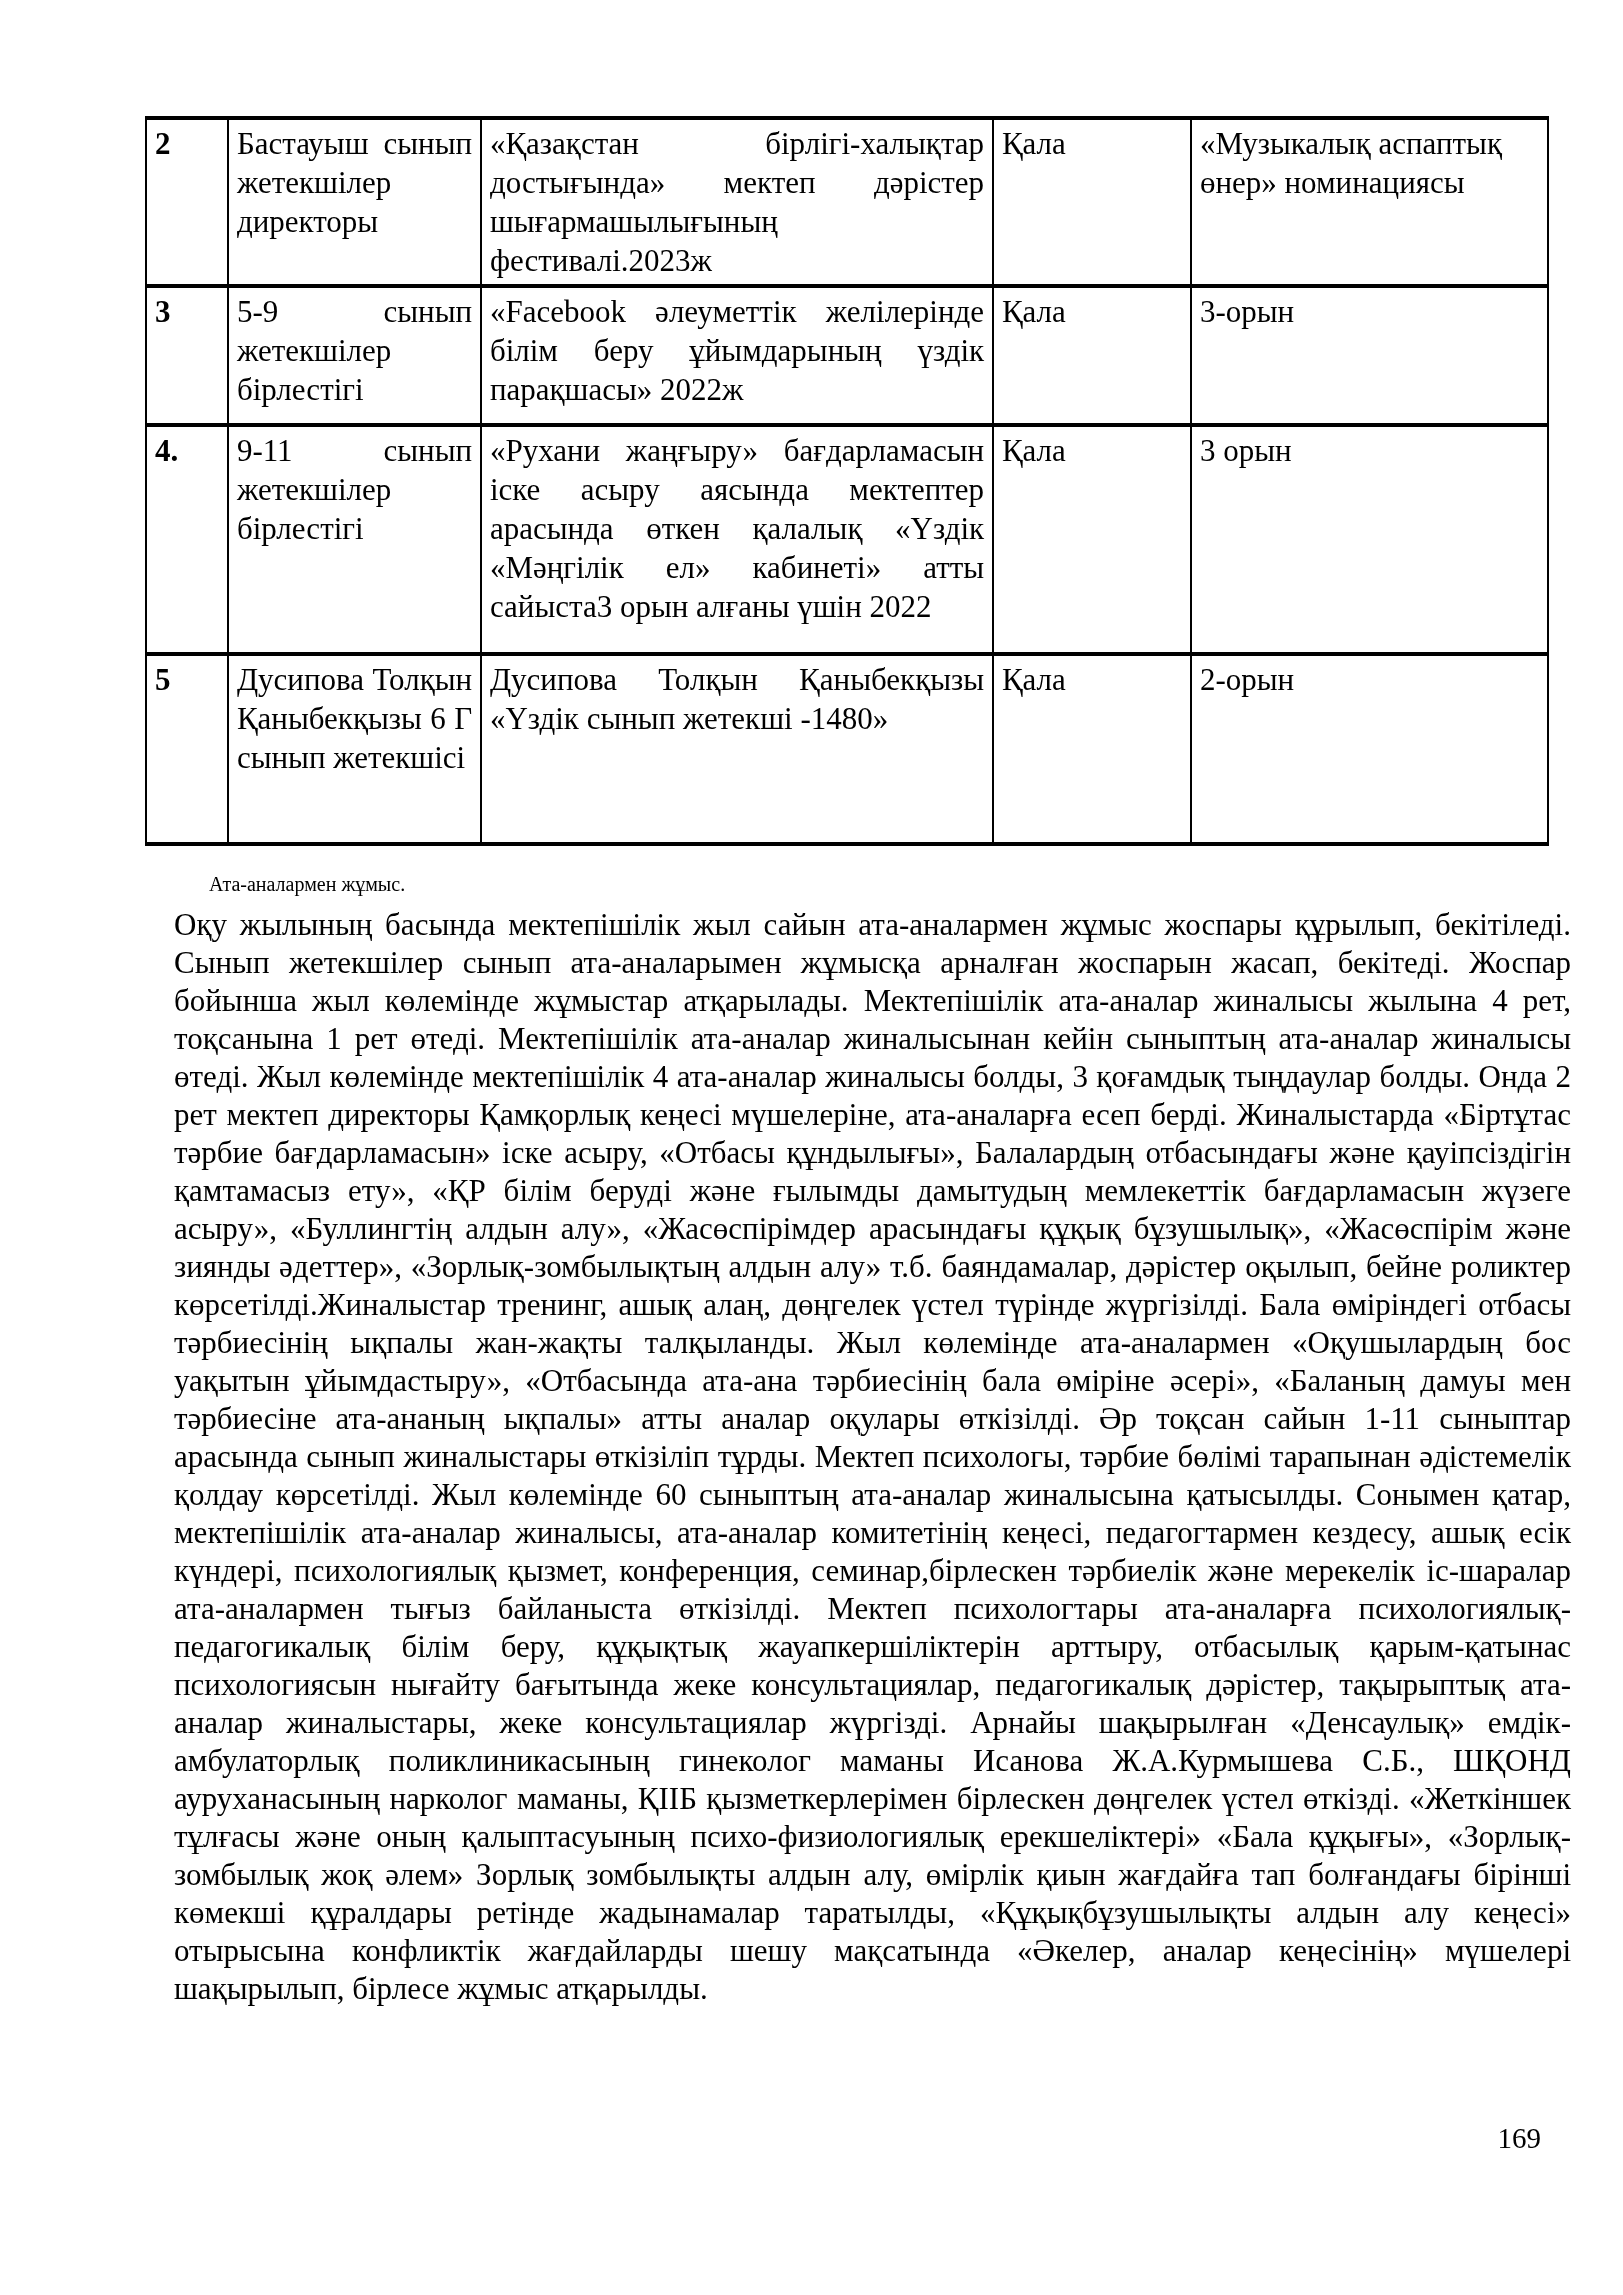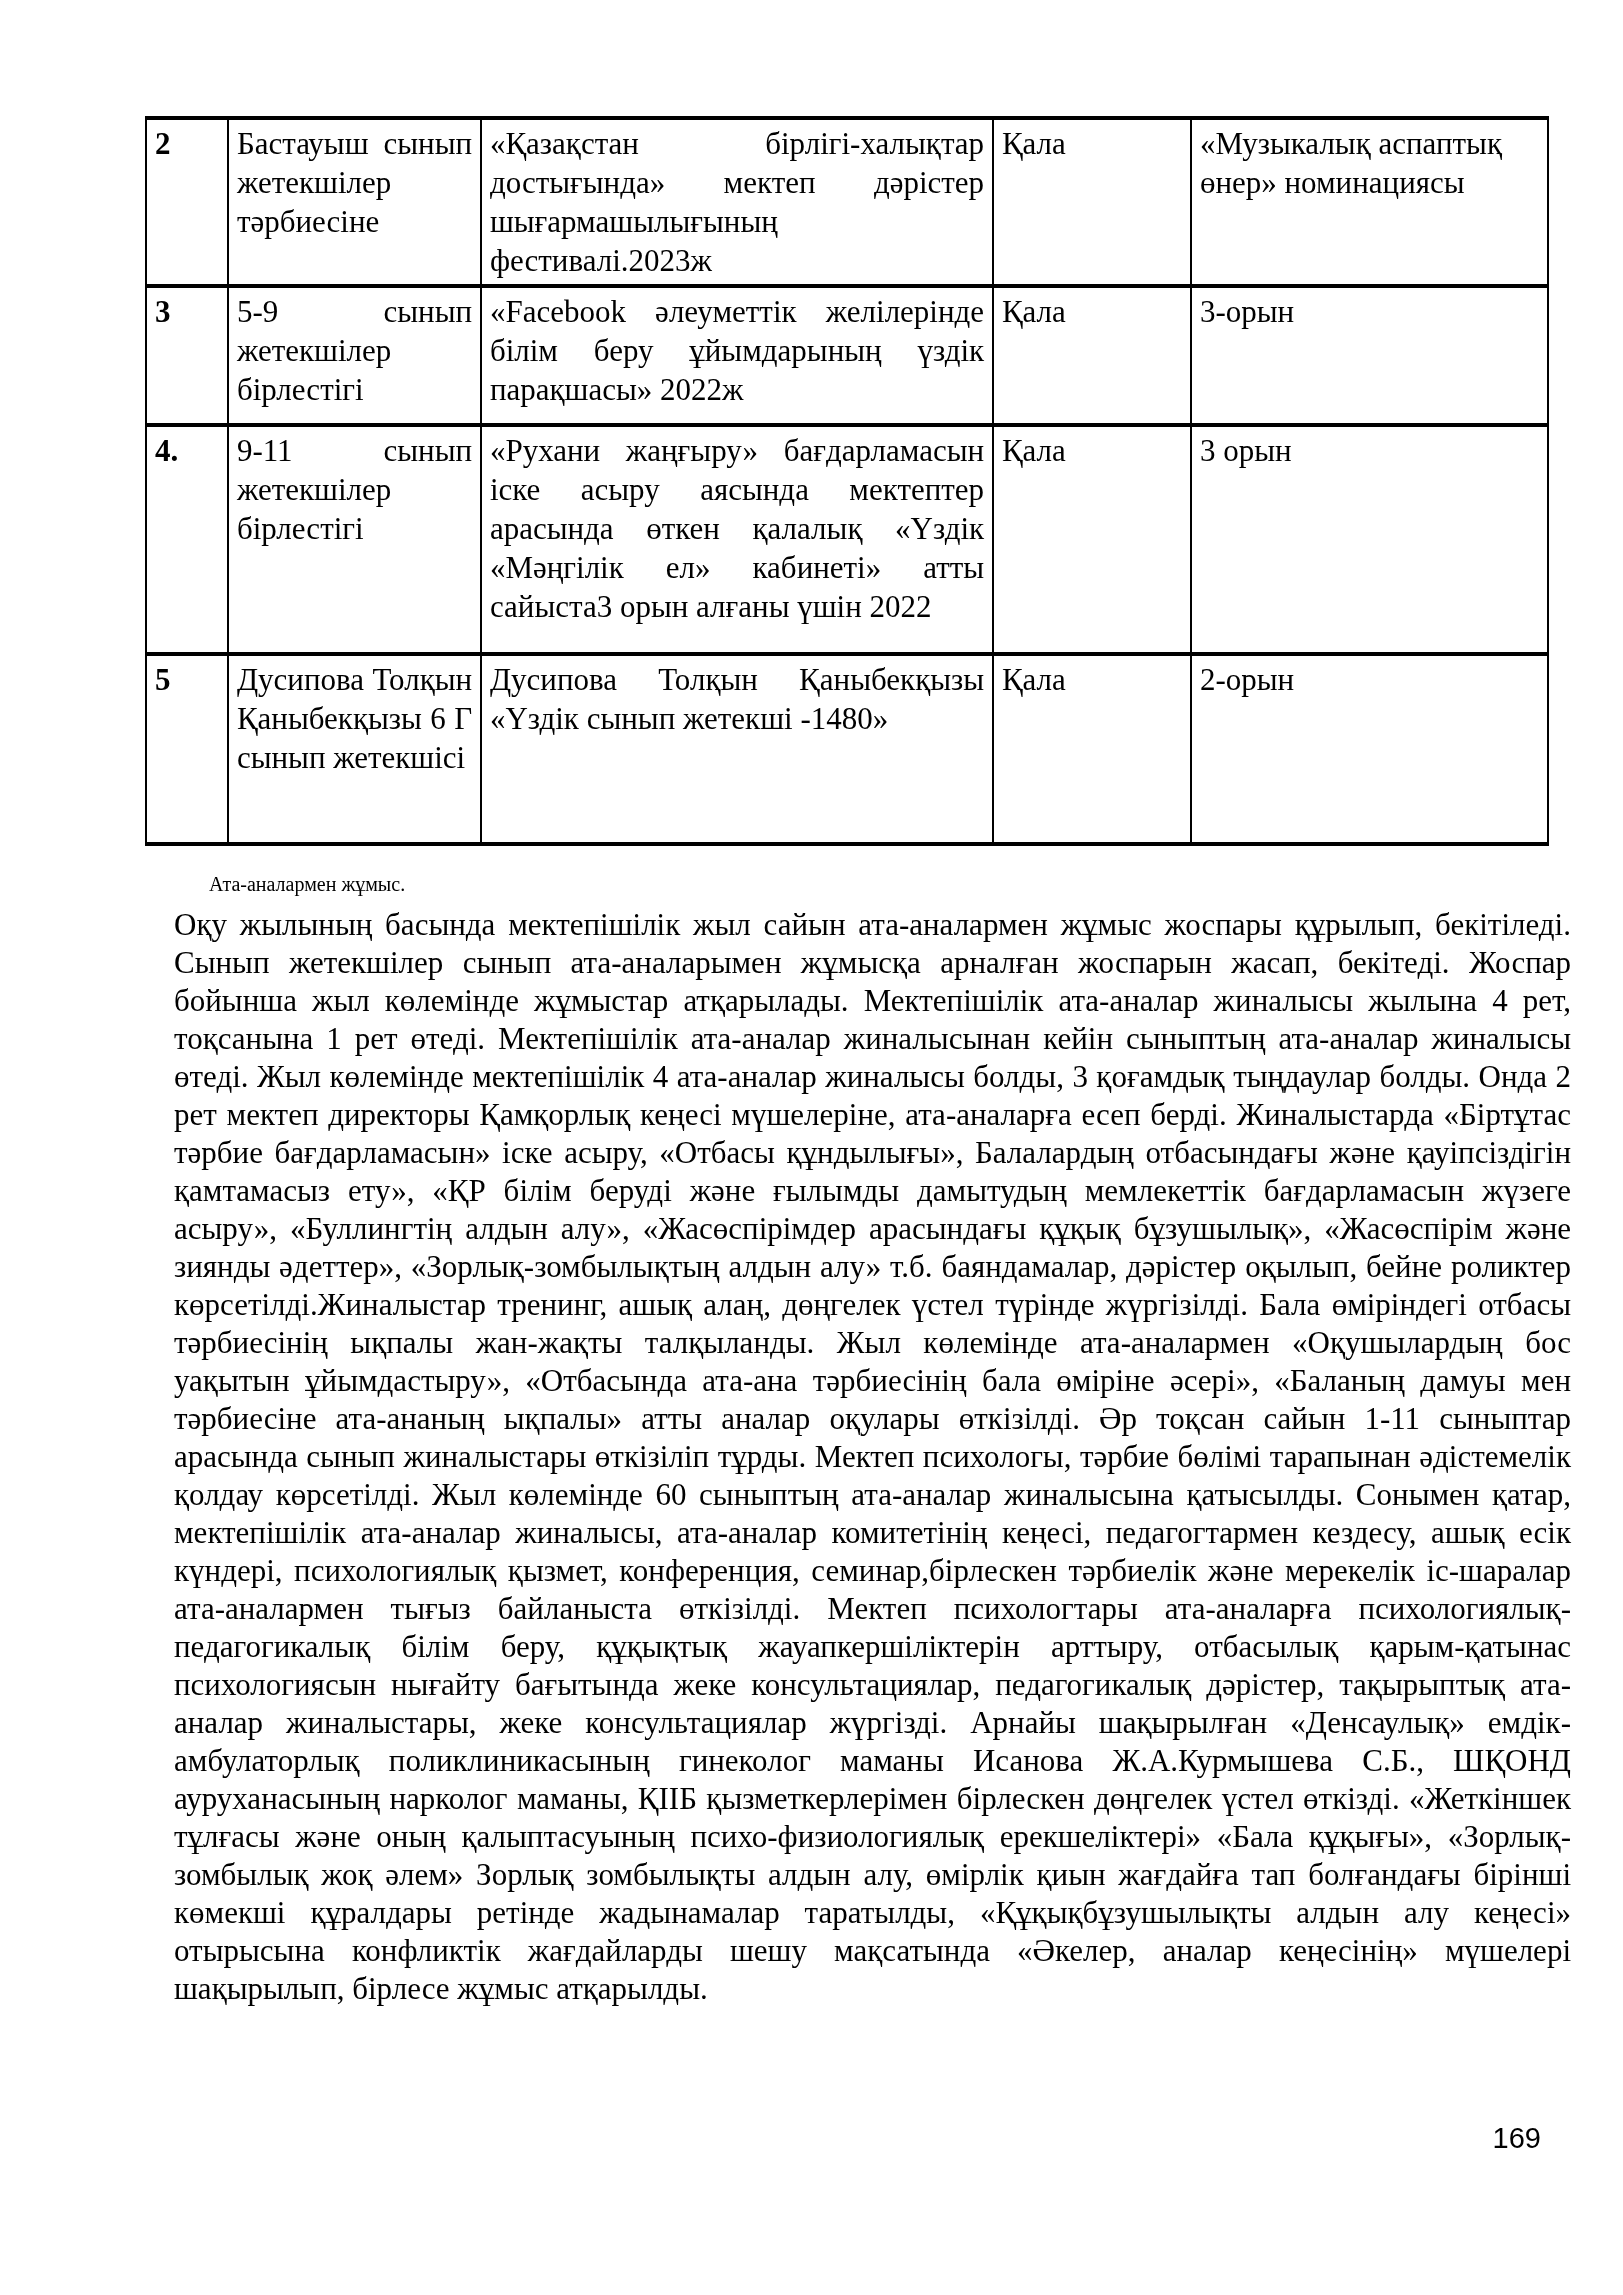--- a/index.html
+++ b/index.html
@@ -57,40 +57,40 @@
     line-height: 38px;
     text-align: justify;
     margin-left: 24px;
   }
   .pagenum {
     position: absolute;
     top: 2121px;
     left: 1436px;
     width: 105px;
     text-align: right;
-    font-family: Liberation Sans, sans-serif;
+    font-family: Liberation Serif, serif;
     font-size: 29px;
     line-height: 34px;
   }
 </style>
 </head>
 <body>
 
 <table class="doc-table">
   <colgroup>
     <col style="width:82px">
     <col style="width:253px">
     <col style="width:512px">
     <col style="width:198px">
     <col style="width:357px">
   </colgroup>
   <tbody>
     <tr class="row-2">
       <td class="c-num">2</td>
-      <td class="c-j">Бастауыш сынып жетекшілер тәрбиесіне</td>
+      <td class="c-j">Бастауыш сынып жетекшілер директоры</td>
       <td class="c-j">«Қазақстан бірлігі-халықтар достығында» мектеп дәрістер шығармашылығының фестивалі.2023ж</td>
       <td>Қала</td>
       <td>«Музыкалық аспаптық өнер» номинациясы</td>
     </tr>
     <tr class="row-3">
       <td class="c-num">3</td>
       <td class="c-j">5-9 сынып жетекшілер бірлестігі</td>
       <td class="c-j">«Facebook әлеуметтік желілерінде білім беру ұйымдарының үздік парақшасы» 2022ж</td>
       <td>Қала</td>
       <td>3-орын</td>

